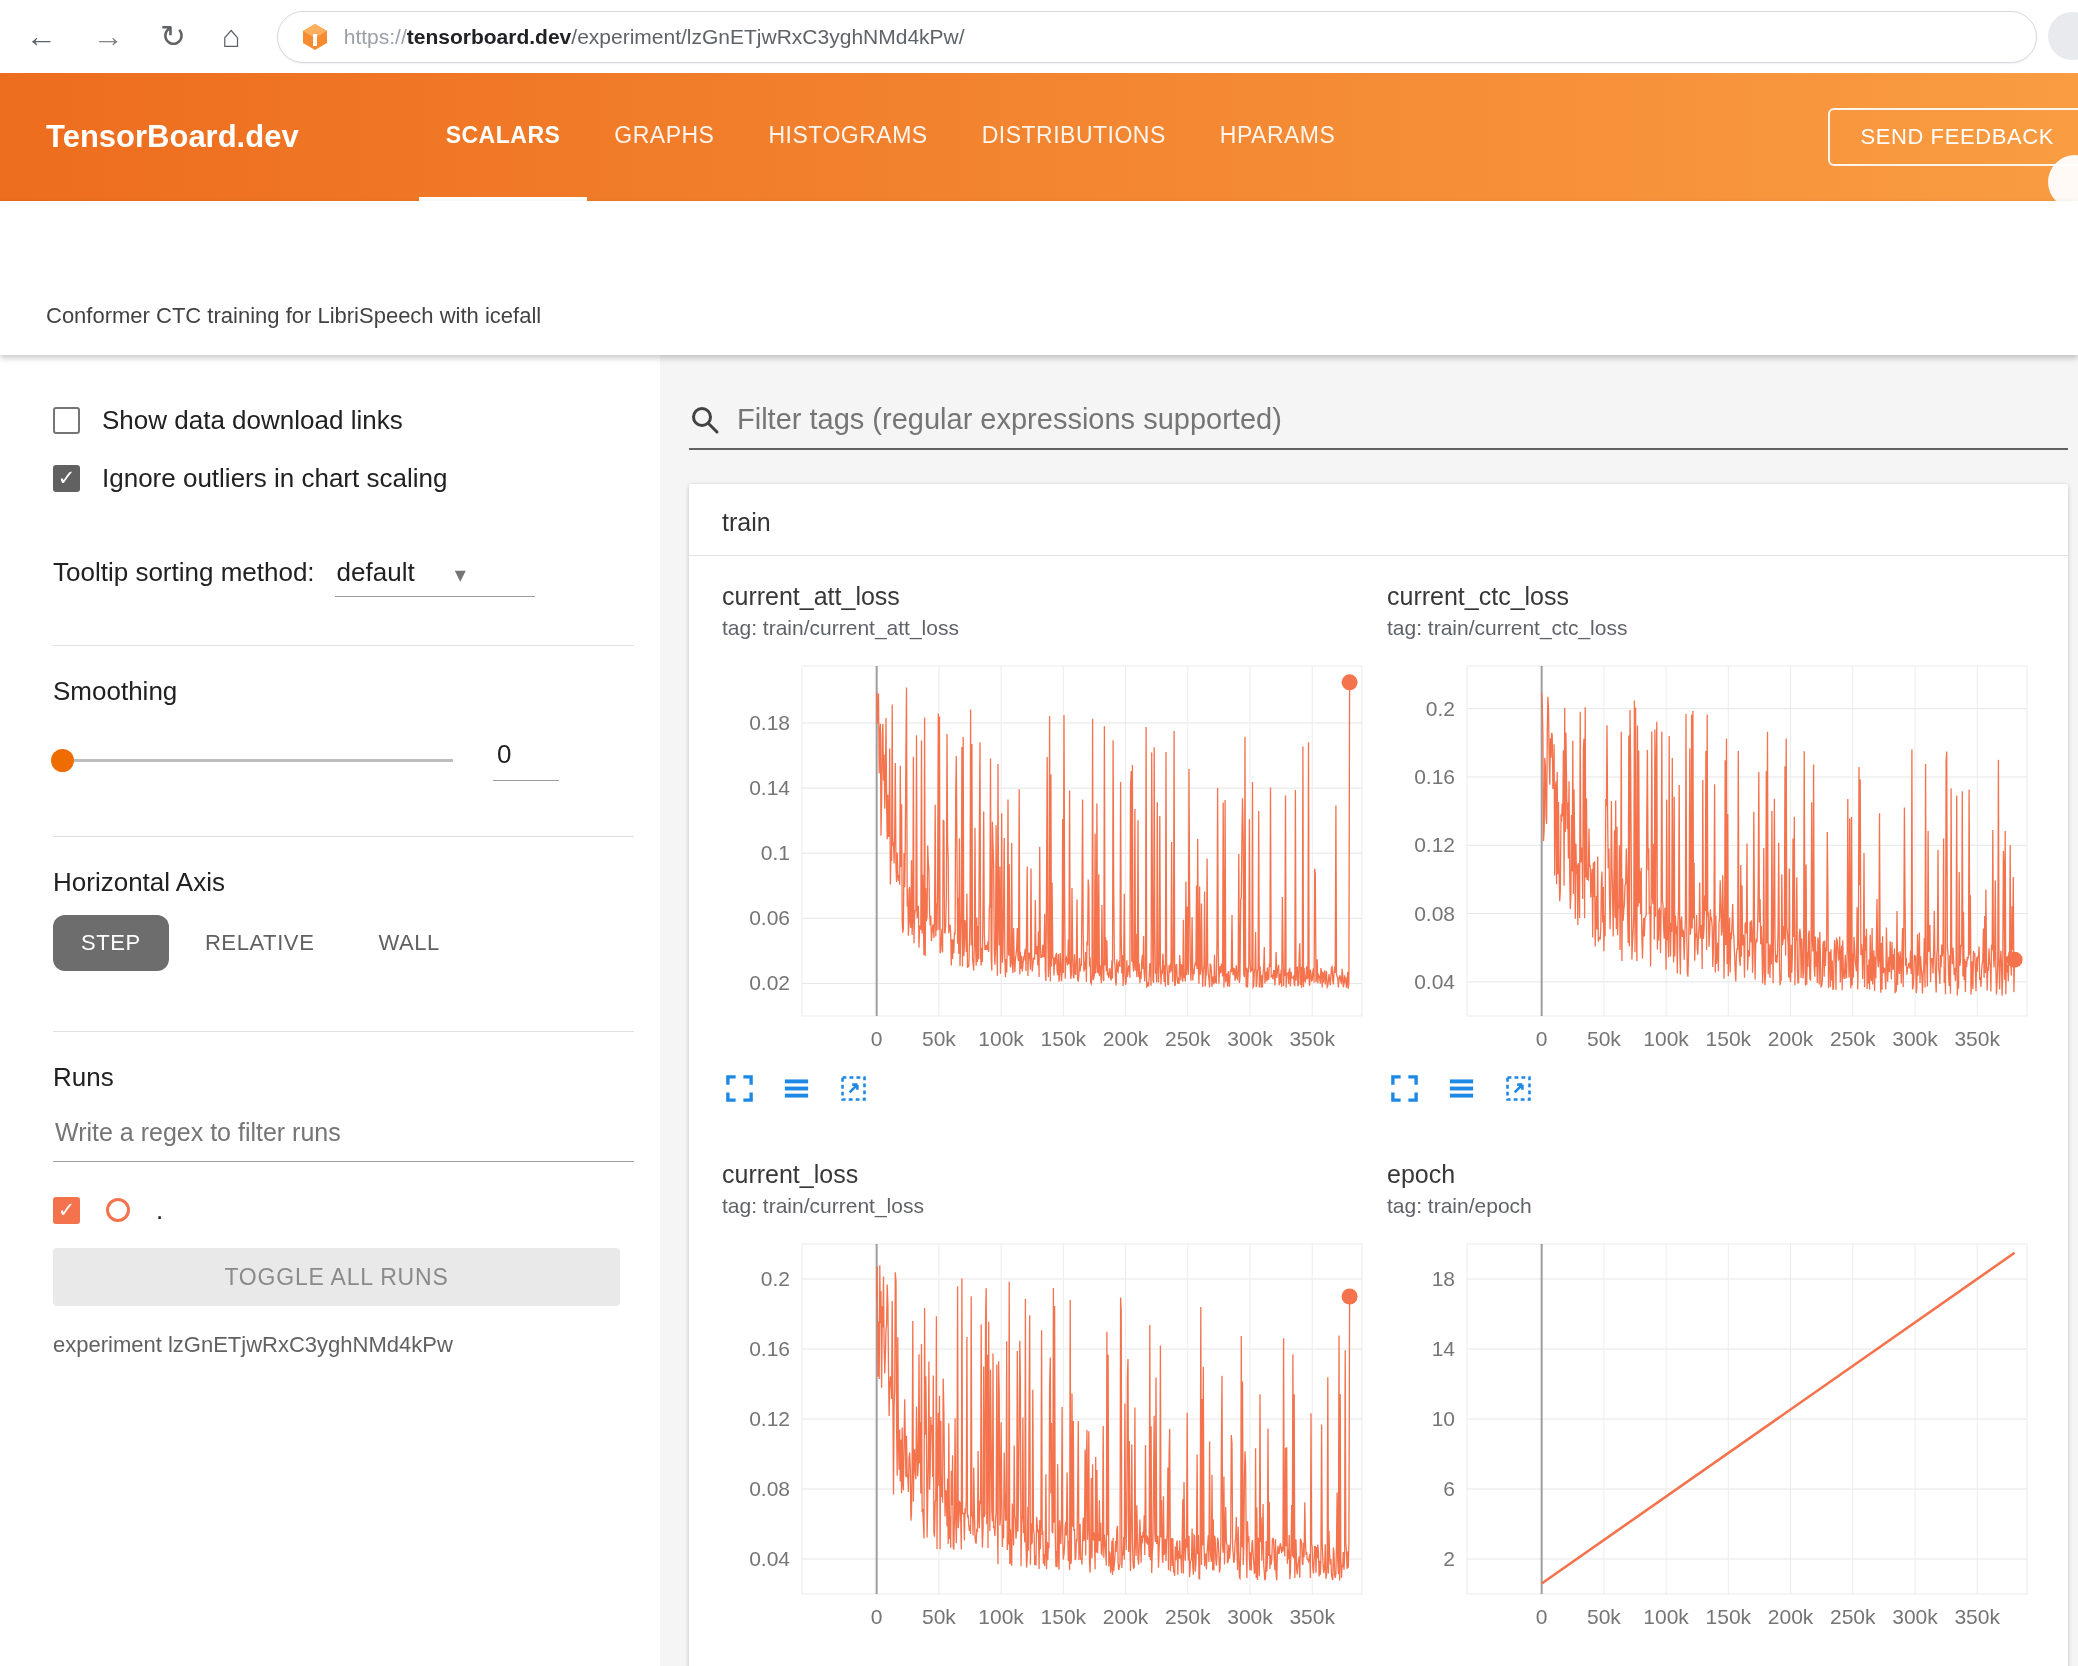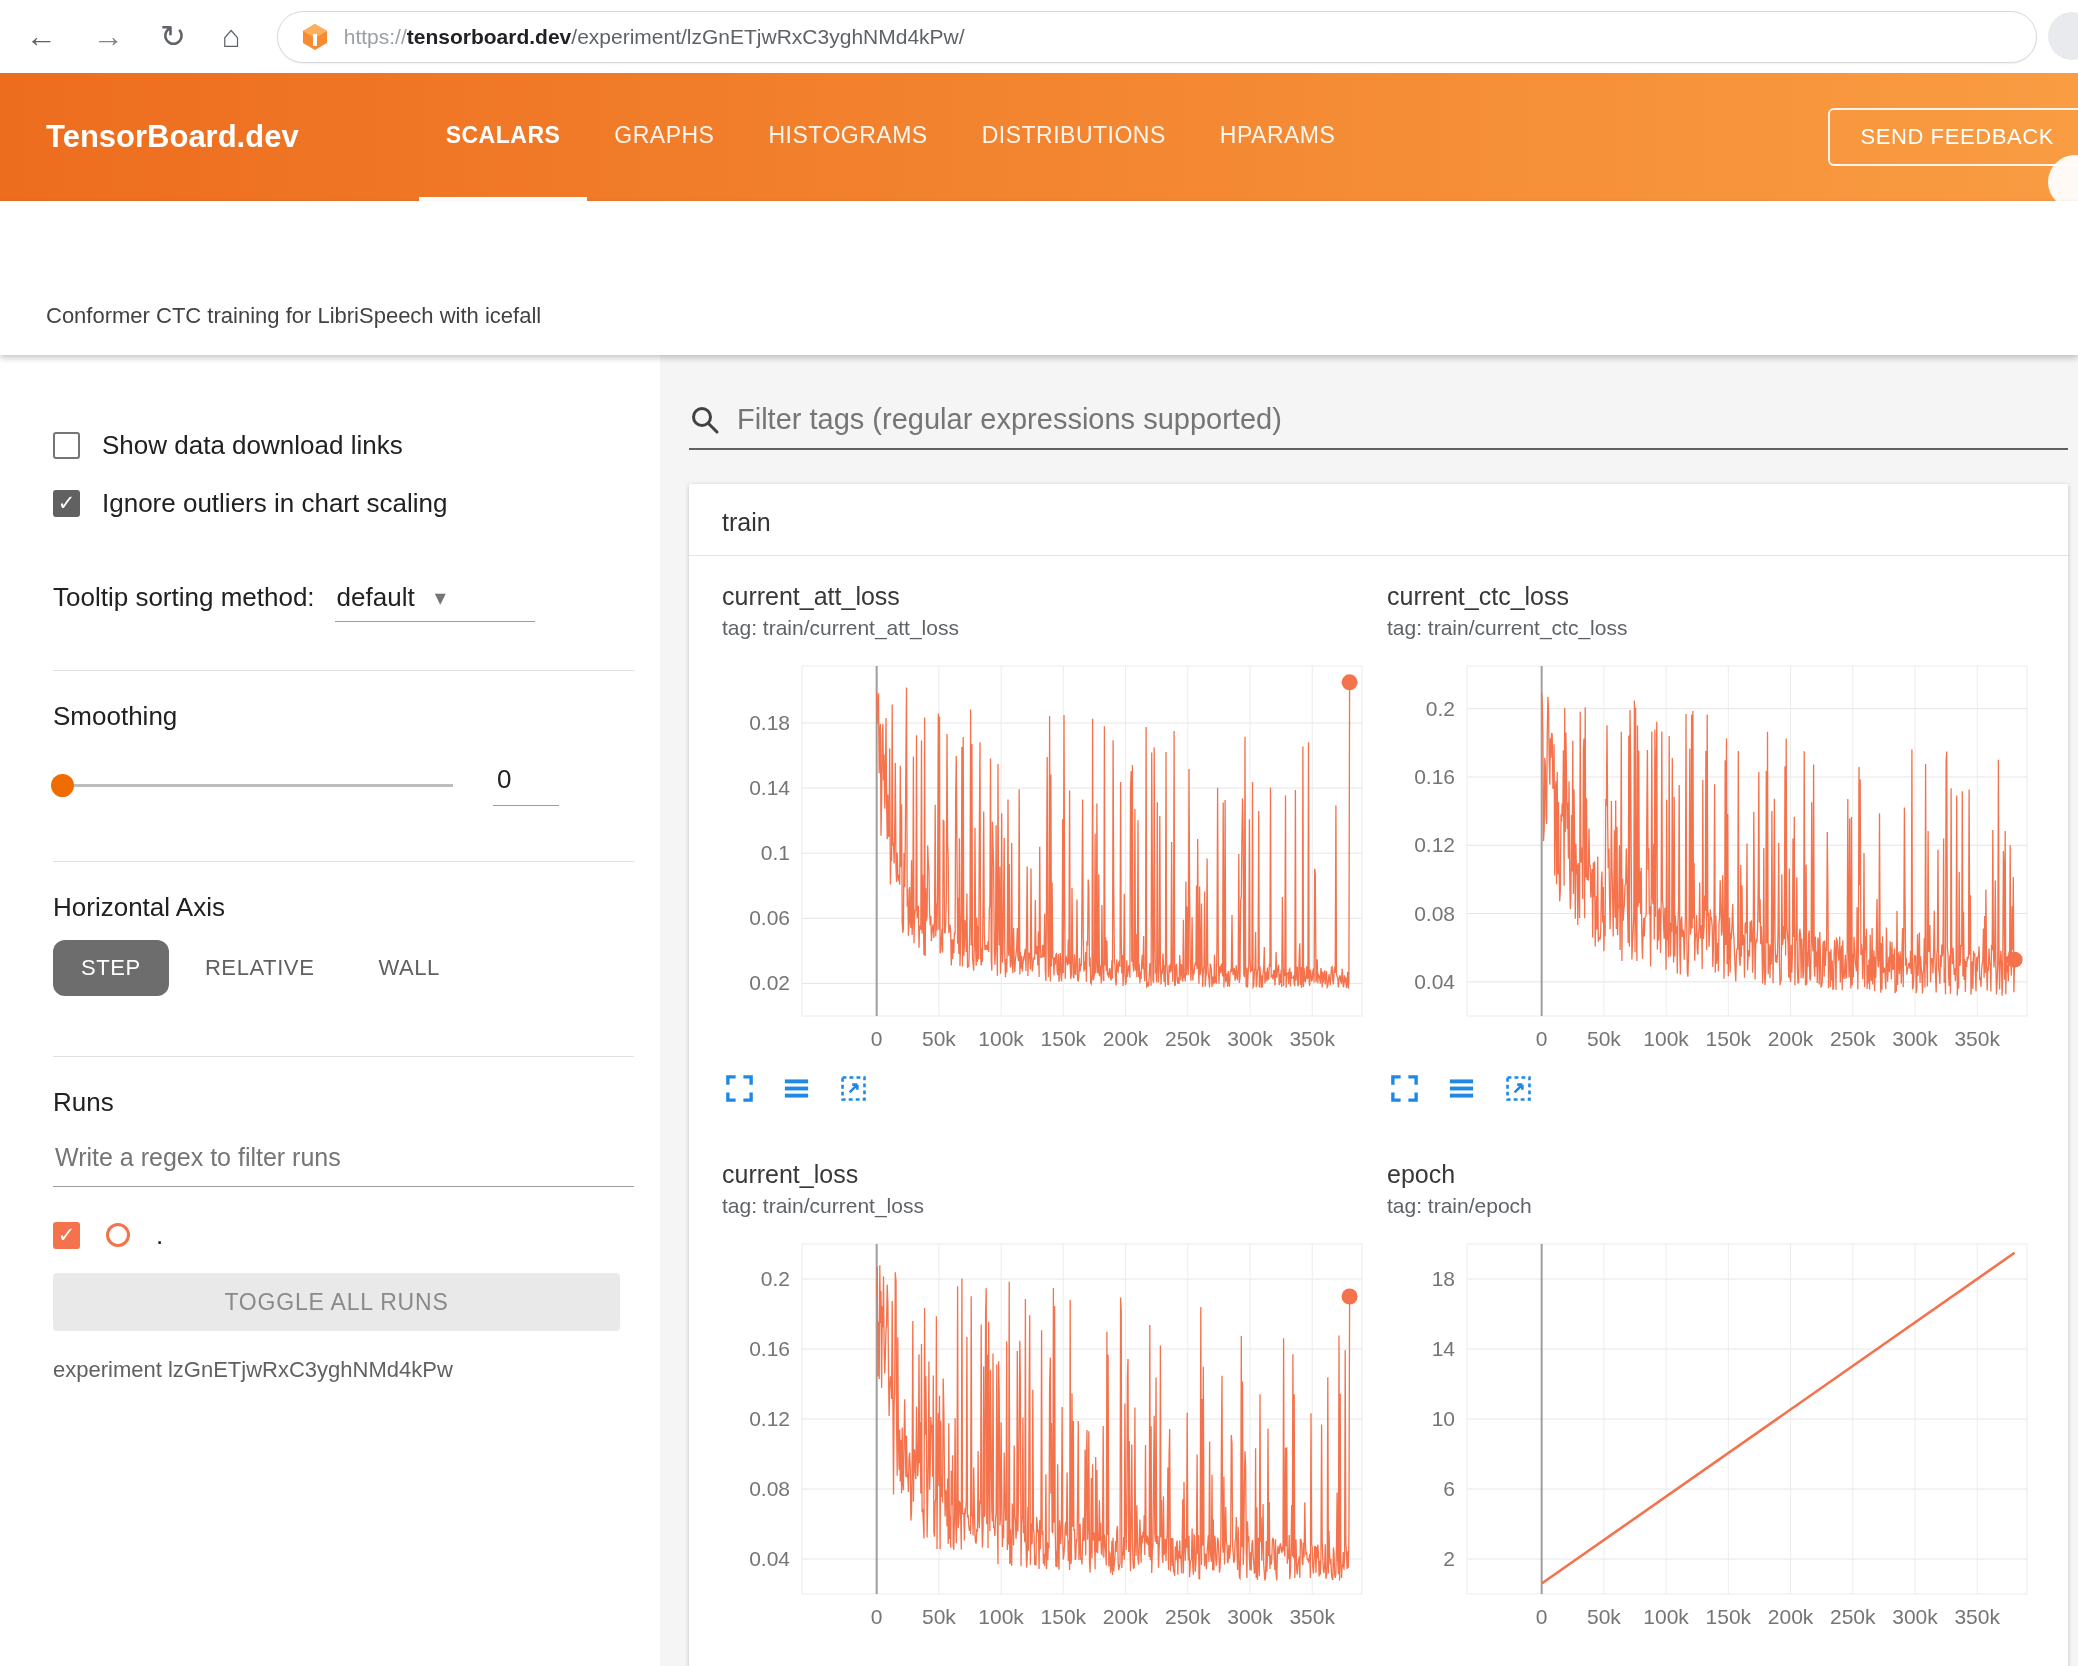--- a/index.html
+++ b/index.html
@@ -47,30 +47,30 @@
   .exp-title { margin: 0 15px 26px 46px; font-size: 22px; color: #424242; }
 
   
   .content { position: absolute; top: 355px; left: 0; width: 2078px; height: 1311px;
     display: flex; }
   .sidebar { width: 660px; flex: none; background: #fff; padding: 48px 26px 0 53px; }
   .main { flex: 1; background: #f5f5f5; padding: 48px 10px 0 29px; overflow: hidden; }
 
   
   .chk-row { display: flex; align-items: center; gap: 22px; font-size: 26px;
-    cursor: pointer; height: 34px; margin-top: 25px; }
+    cursor: pointer; height: 34px; }
   .chk-row + .chk-row { margin-top: 24px; }
   .chk { width: 27px; height: 27px; border: 2px solid #757575; border-radius: 3px;
     flex: none; display: flex; align-items: center; justify-content: center;
     font-size: 21px; color: #fff; background: #fff; }
   .chk.checked { background: #616161; border-color: #616161; }
   .chk.run-chk { background: #f4724c; border-color: #f4724c; }
   .tooltip-row { margin-top: 62px; display: flex; align-items: baseline; gap: 20px;
     font-size: 26px; }
-  .select { display: inline-flex; align-items: center; gap: 20px;
+  .select { display: inline-flex; align-items: flex-end; gap: 40px;
     border-bottom: 1px solid #9e9e9e; padding: 0 6px 8px 2px; min-width: 200px;
     cursor: pointer; }
   .caret { color: #757575; font-size: 22px; }
   .divider { border: none; border-top: 1px solid #e0e0e0; margin: 0 0 0 -0px; }
   .d1 { margin-top: 48px; } .d2 { margin-top: 54px; } .d3 { margin-top: 60px; }
   .section-label { margin-top: 30px; font-size: 26px; height: 32px; }
   .slider-row { margin-top: 30px; height: 44px; display: flex; align-items: center; gap: 40px; }
   .slider { position: relative; width: 400px; height: 24px; flex: none; cursor: pointer; }
   .slider-track { position: absolute; top: 11px; left: 0; right: 0; height: 3px;
     background: #bdbdbd; }

